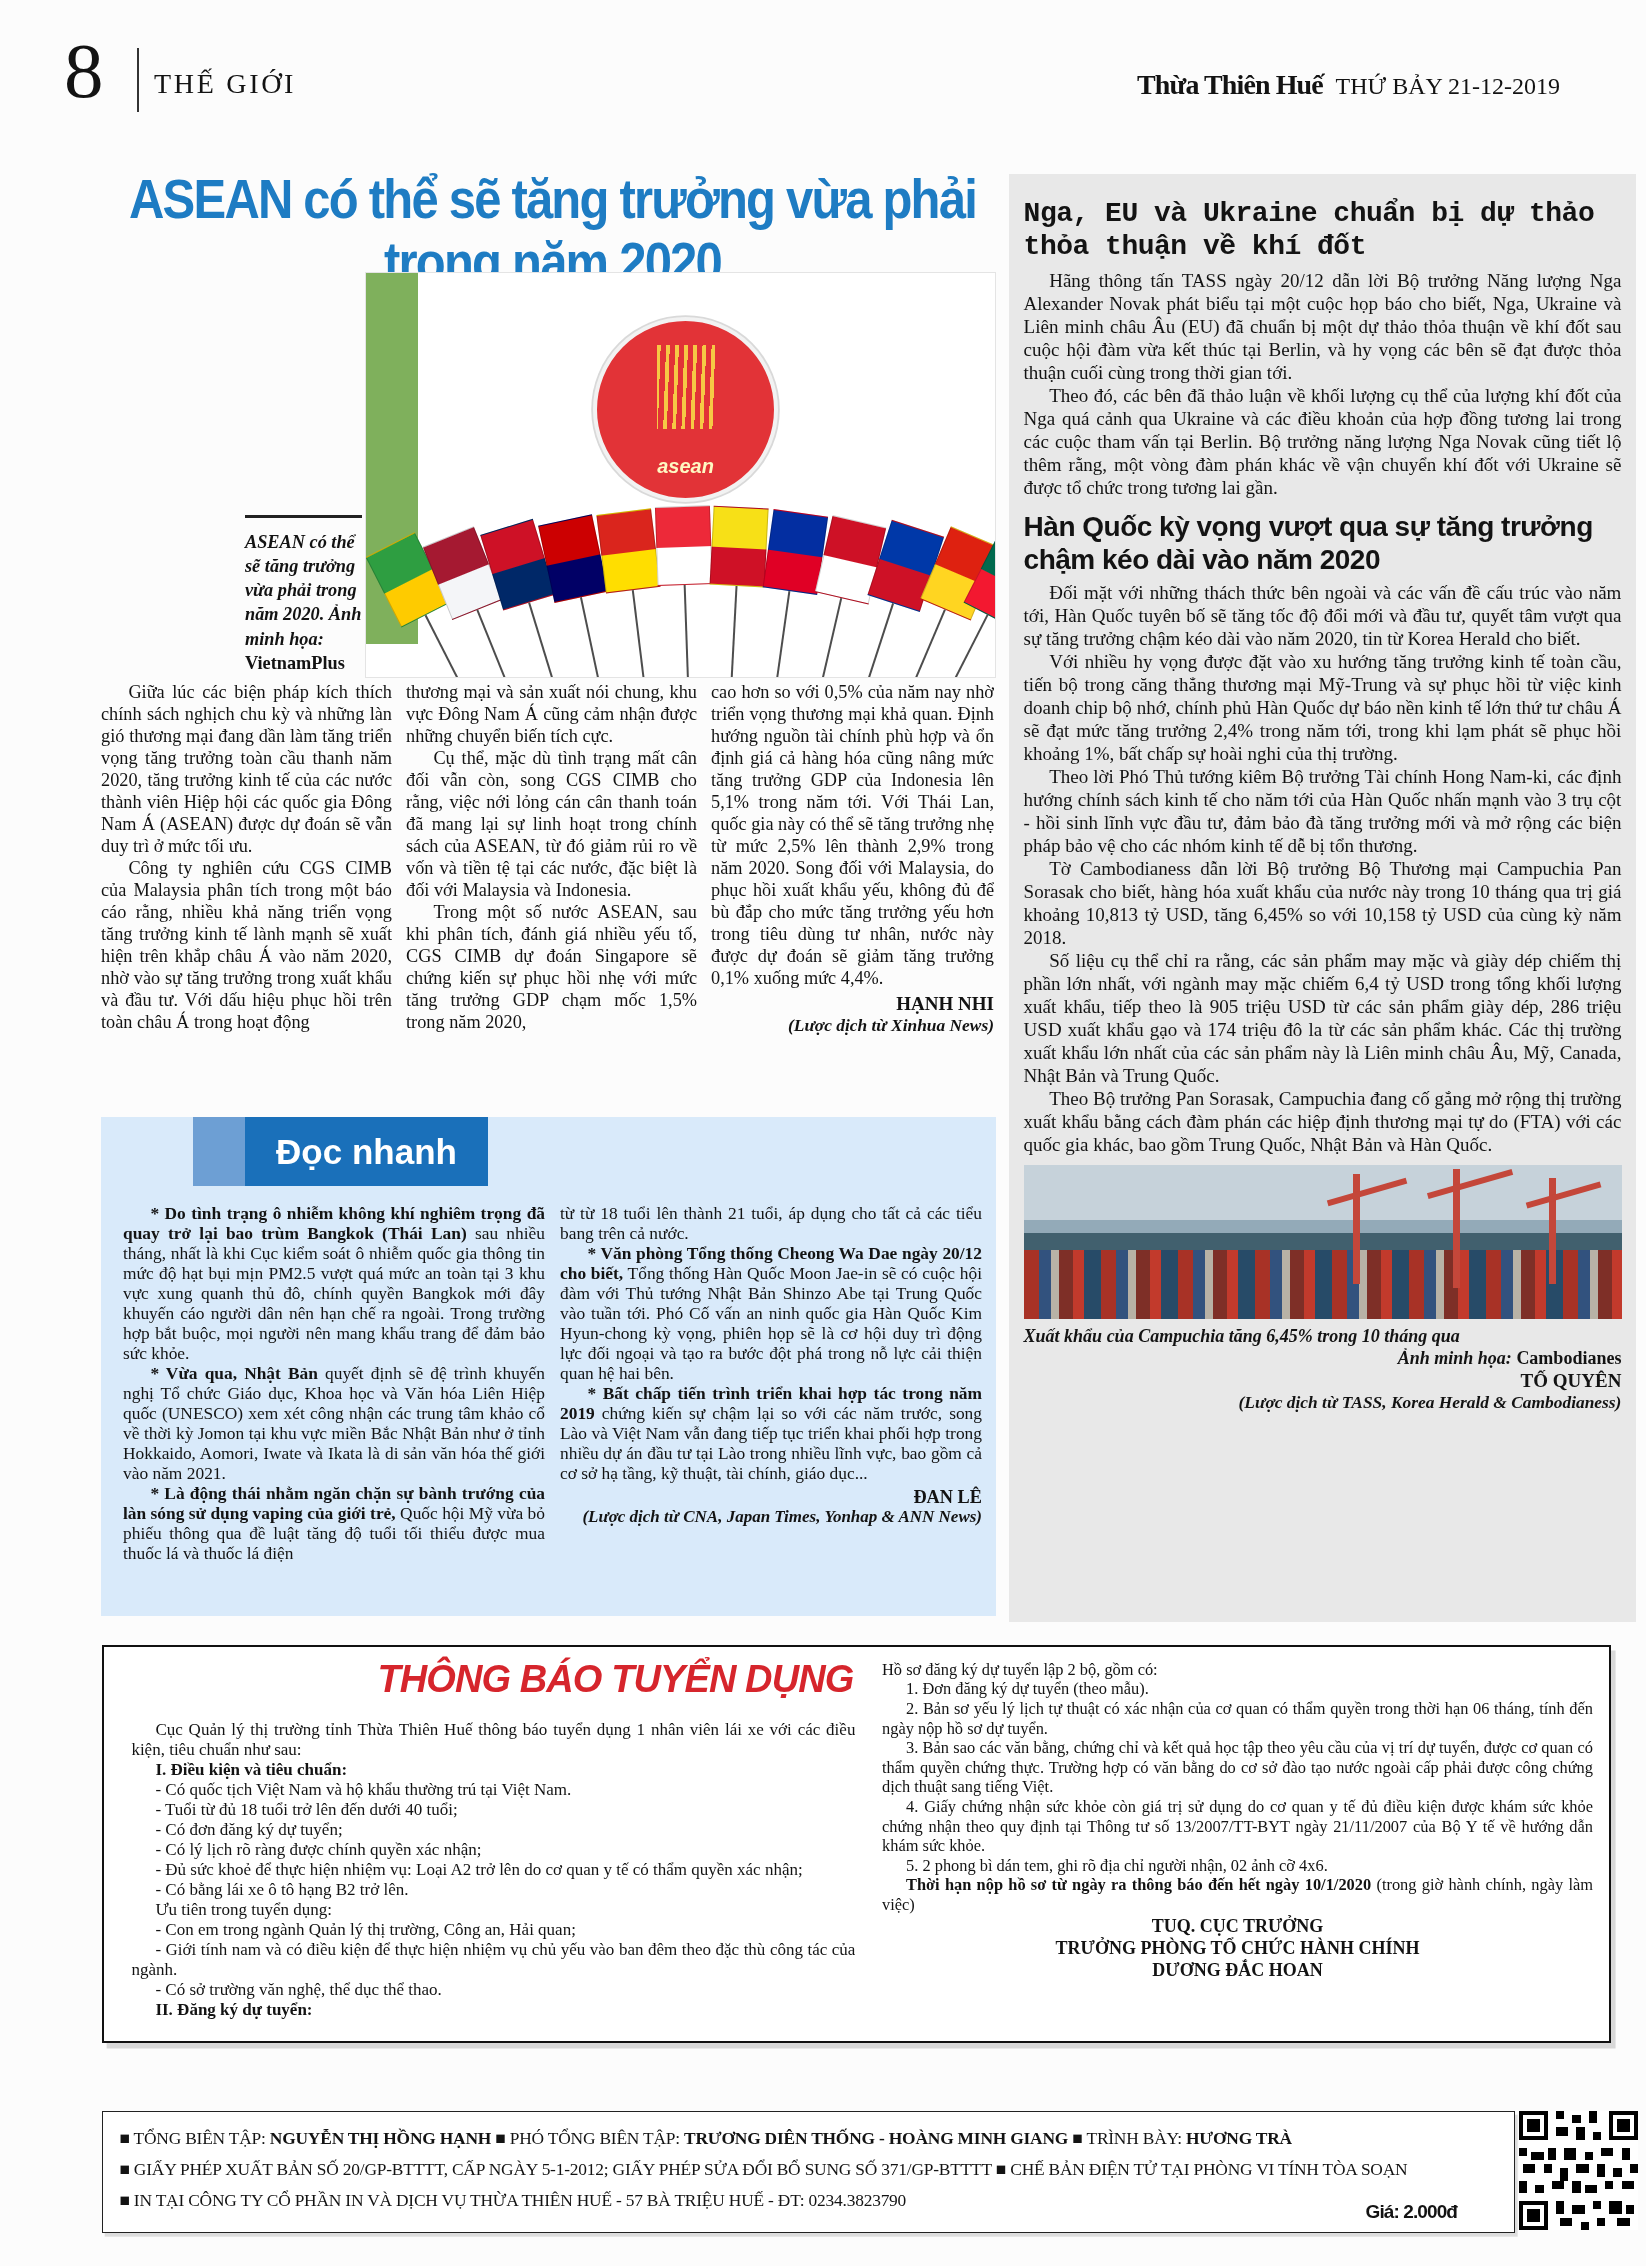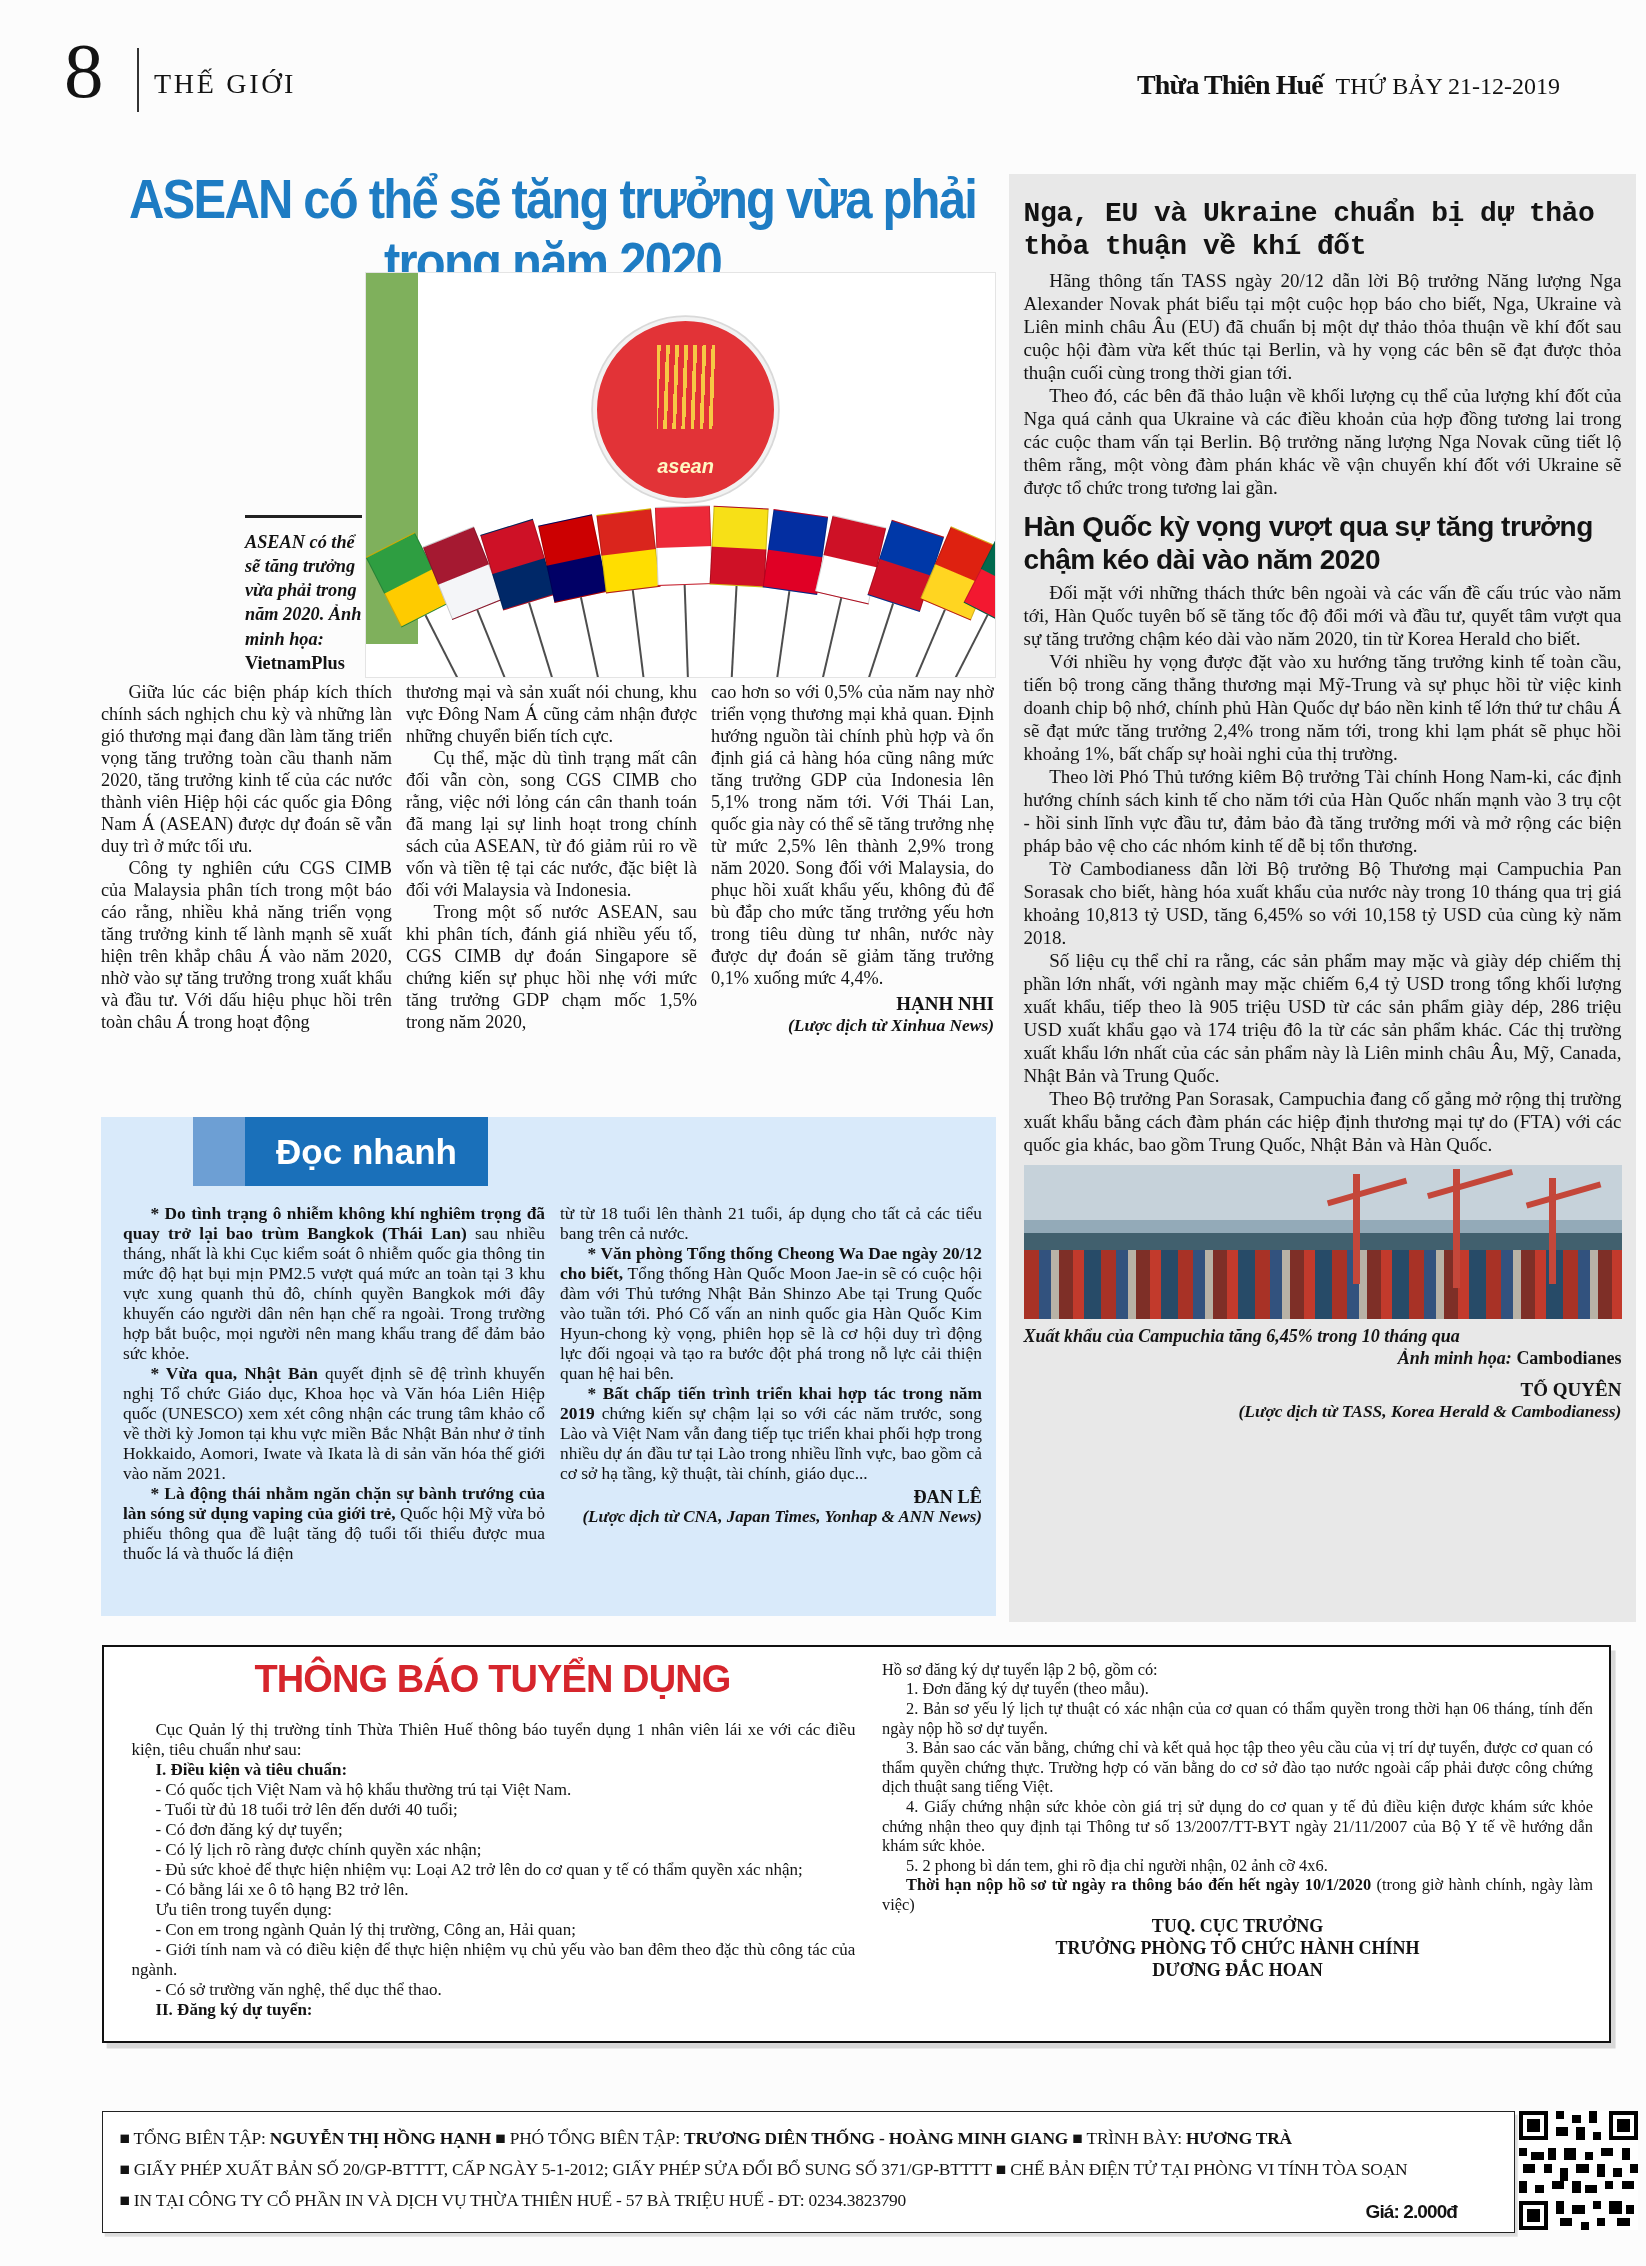--- a/index.html
+++ b/index.html
@@ -52,25 +52,25 @@
   .sb-paras .ind{text-indent:25.6px;}
   .sb-photo{position:relative;width:598px;height:154px;overflow:hidden;margin-top:9.1px;
     background:linear-gradient(180deg,#c6d2da 0 36%,#93aab8 36% 44%,#41606e 44% 56%,#5d6e77 56% 100%);}
   .containers{position:absolute;left:0;right:0;bottom:0;height:69px;
     background:repeating-linear-gradient(90deg,#a83226 0 14.6px,#32527e 14.6px 27.4px,#b8b2a6 27.4px 35px,#7e2f27 35px 49px,#c23a2c 49px 60px,#274b68 60px 77px);}
   .crane{position:absolute;width:7.3px;background:#c4473a;}
   .boom{position:absolute;height:5.5px;background:#c4473a;transform:rotate(-16deg);}
   .sb-cap{font-size:18px;font-weight:bold;font-style:italic;margin-top:5.5px;line-height:22px;}
   .sb-credit{text-align:right;font-size:18px;font-weight:bold;font-style:italic;line-height:22px;}
   .sb-credit .credit{font-style:normal;}
-  .sb .byline{font-size:19px;margin-top:10px;}
+  .sb .byline{font-size:19px;margin-top:1px;}
   
   .notice{position:absolute;left:102px;top:1645px;width:1509px;height:398px;border:2.7px solid #111;background:#fff;box-shadow:4.6px 5.5px 0 rgba(0,0,0,0.14);box-sizing:border-box;}
-  .nt-title{position:absolute;left:27.4px;top:11px;width:722px;margin:0;text-align:center;
-    font-family:"Liberation Sans",sans-serif;font-weight:bold;font-size:38px;letter-spacing:-0.9px;color:#d6252c;}
+  .nt-title{position:absolute;left:27.4px;top:11px;width:722px;margin:0;text-align:right;
+    font-family:"Liberation Sans",sans-serif;font-weight:bold;font-size:38px;letter-spacing:-0.9px;color:#d6252c;font-style:italic;}
   .nt-col{position:absolute;font-size:17px;line-height:20px;text-align:justify;overflow:hidden;}
   .nt-left{left:27.4px;top:73px;width:724px;height:307px;}
   .nt-right{left:778px;top:12.8px;width:711px;height:373px;font-size:16.4px;line-height:19.6px;}
   .nt-col .ind{text-indent:24px;}
   .sig{text-align:center;font-weight:bold;font-size:18px;line-height:22px;text-indent:0 !important;}
   
   .pfooter{position:absolute;left:102px;top:2111px;width:1413px;height:122px;border:1.8px solid #222;box-sizing:border-box;padding:11px 16.4px;background:#fff;box-shadow:2.7px 3.7px 0 rgba(0,0,0,0.12);}
   .f-line{font-size:17.4px;line-height:31px;white-space:nowrap;overflow:hidden;letter-spacing:-0.2px;}
   .f-line b{font-weight:bold;}
   .price{position:absolute;right:57px;bottom:9.1px;font-weight:bold;font-size:19px;font-family:"Liberation Sans",sans-serif;letter-spacing:-0.9px;}

